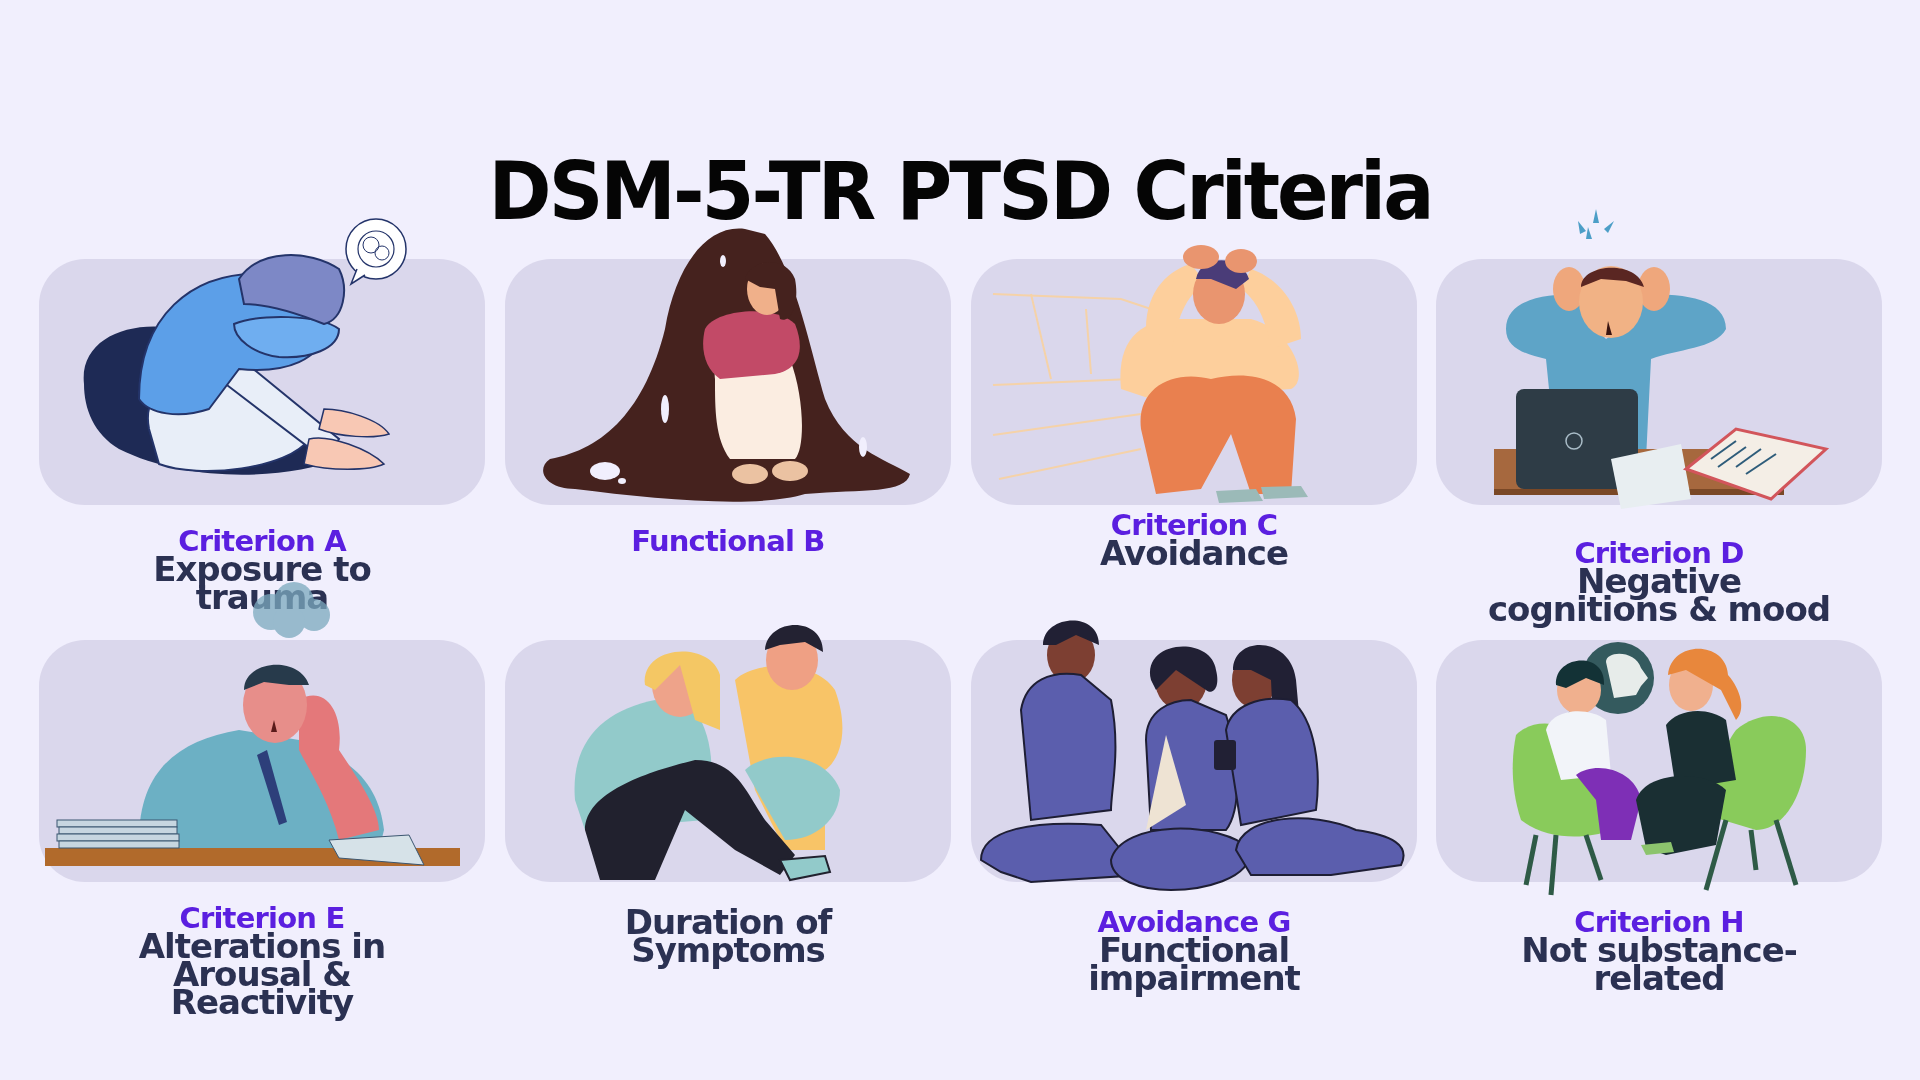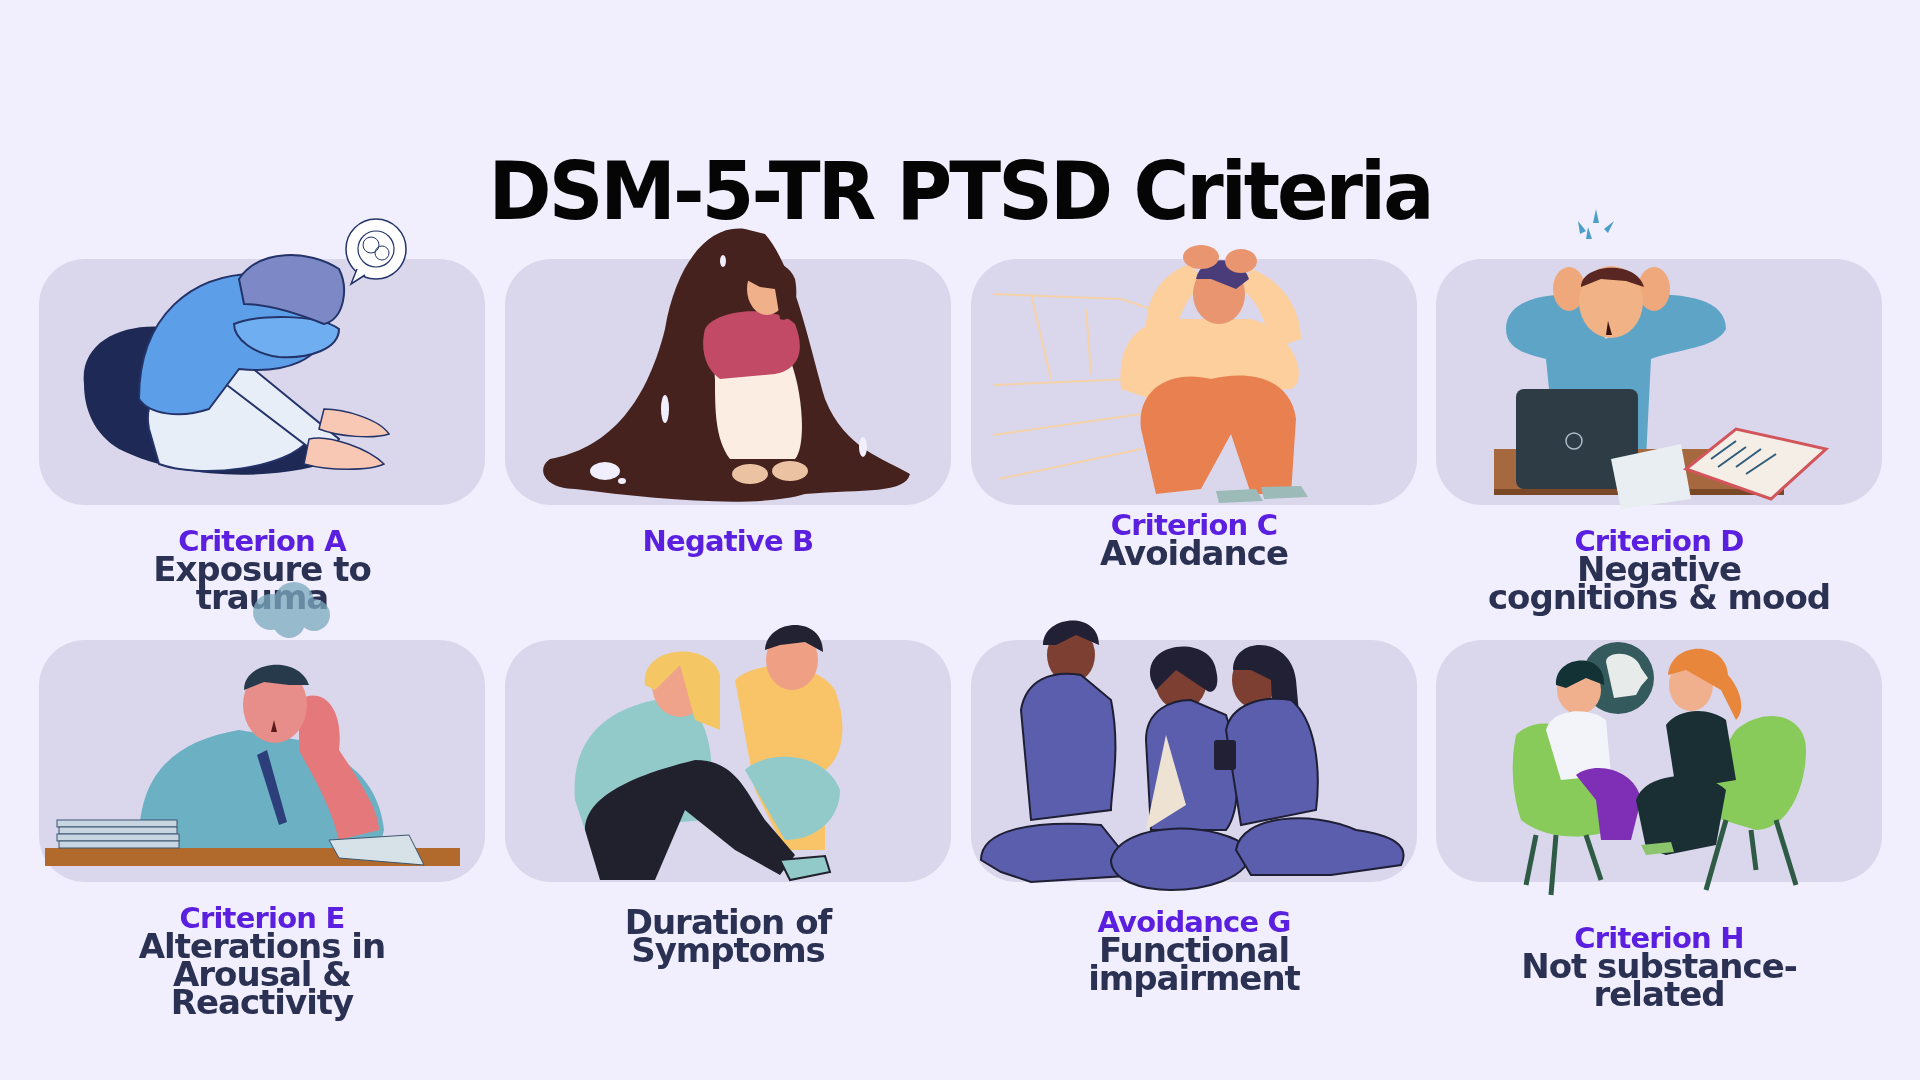--- a/index.html
+++ b/index.html
@@ -80,21 +80,21 @@
 
     <ellipse cx="245" cy="265" rx="18" ry="10" fill="#EBC2A2"></ellipse>
     <ellipse cx="285" cy="262" rx="18" ry="10" fill="#EBC2A2"></ellipse>
 
     <path d="M200 120 C 210 100, 270 95, 290 115 C 300 140, 295 160, 270 165 L 215 170 C 200 160, 195 140, 200 120 Z" fill="#C24A67"></path>
 
     <ellipse cx="262" cy="80" rx="20" ry="26" fill="#F0B08A"></ellipse>
     <path d="M240 70 C 245 50, 280 45, 290 70 C 295 95, 285 115, 275 110 L 270 80 L 255 78 Z" fill="#45221E"></path>
   </svg>
   <div class="caption" style="top:268px;">
-    <span class="crit">Negative B</span>
+    <span class="crit">Functional B</span>
   </div>
 </div>
 
 <div class="card" style="left:971px; top:259px;">
   <div class="panel"></div>
   <svg class="illus" viewBox="0 0 446 320">
 
     <g fill="none" stroke="#F5D2A8" stroke-width="2">
       <path d="M22 85 L 150 90 L 180 100 L 180 200"></path>
       <path d="M60 85 L 80 170"></path>
@@ -152,21 +152,21 @@
     <path d="M175 250 L 245 235 L 255 290 L 185 300 Z" fill="#E8EEF1"></path>
 
     <path d="M250 260 L 300 220 L 390 240 L 335 290 Z" fill="#F4EEE6" stroke="#D2555B" stroke-width="3"></path>
     <g stroke="#2E5C7A" stroke-width="2">
       <path d="M275 250 L 300 232"></path>
         <path d="M282 258 L 310 238"></path>
         <path d="M300 258 L 325 240"></path>
         <path d="M310 265 L 340 245"></path>
     </g>
   </svg>
-  <div class="caption" style="top:268px;">
+  <div class="caption" style="top:280px;">
     <span class="crit">Criterion D</span>
     <span class="desc">Negative cognitions &amp; mood</span>
   </div>
 </div>
 
 <div class="card" style="left:39px; top:640px;">
   <div class="panel" style="height:242px;"></div>
   <svg class="illus" viewBox="0 0 446 320">
 
     <g fill="#7BA9BE" opacity="0.75">
@@ -280,17 +280,17 @@
         <path d="M340 230 L 360 295"></path>
         <path d="M315 240 L 320 280"></path>
       </g>
 
     <ellipse cx="255" cy="95" rx="22" ry="26" fill="#F0B08E"></ellipse>
     <path d="M232 85 C 235 50, 290 50, 292 85 C 305 100, 310 120, 300 130 L 285 100 L 250 80 Z" fill="#E8873C"></path>
     <path d="M230 135 C 240 120, 270 115, 290 130 L 300 190 L 240 200 Z" fill="#1A2F33"></path>
     <path d="M200 210 C 210 180, 270 180, 290 200 L 280 255 L 230 265 L 210 258 Z" fill="#1A2F33"></path>
     <path d="M205 255 L 235 252 L 238 262 L 210 265 Z" fill="#8CC46D"></path>
   </svg>
-  <div class="caption" style="top:268px;margin-top:16px;">
+  <div class="caption" style="top:268px;">
     <span class="crit">Criterion H</span>
     <span class="desc">Not substance-related</span>
   </div>
 </div>
 
 </body></html>

